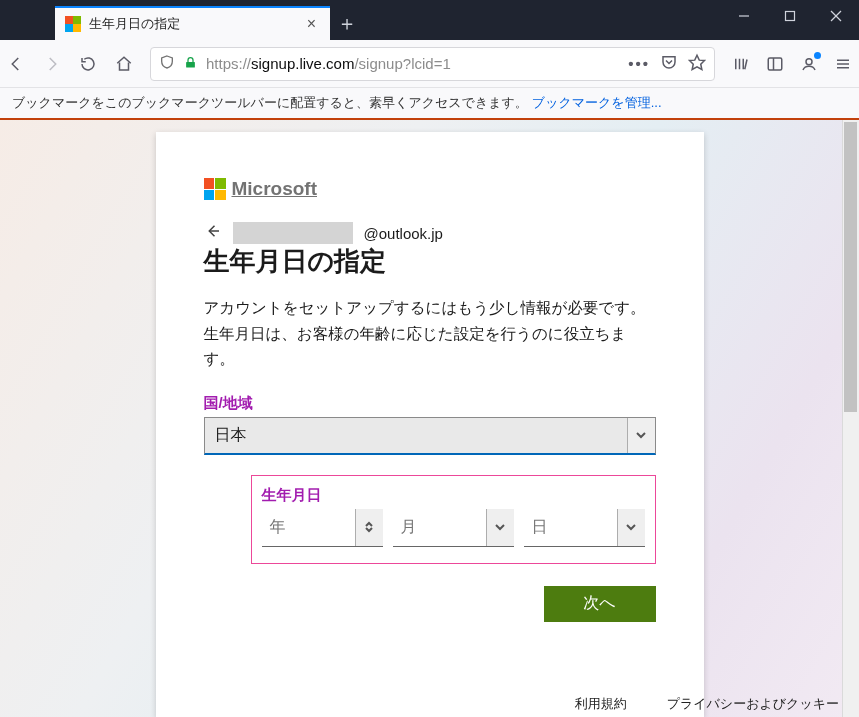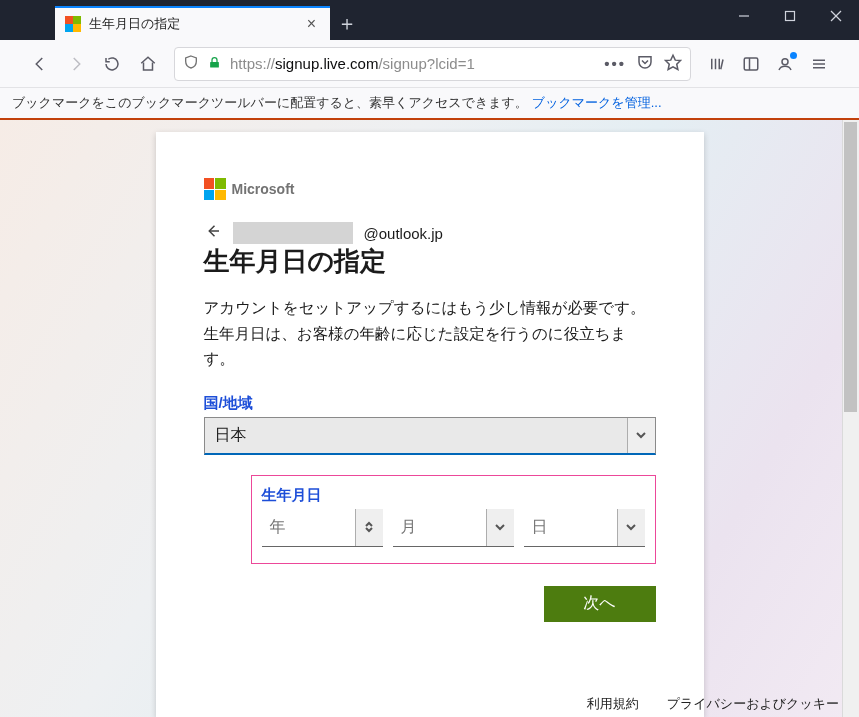--- a/index.html
+++ b/index.html
@@ -57,21 +57,21 @@
     color: #cfd3dc;
   }
   .win-btn svg { width: 12px; height: 12px; stroke: #cfd3dc; fill: none; stroke-width: 1.2; }
 
   
   .toolbar {
     height: 48px;
     background: #f9f9fb;
     display: flex;
     align-items: center;
-    padding: 0 24px;
+    padding: 0 0;
     gap: 4px;
     border-bottom: 1px solid #e3e3e6;
   }
   .nav-btn {
     width: 32px; height: 32px;
     display: flex; align-items: center; justify-content: center;
     border-radius: 4px;
     color: #5b5b66;
   }
   .nav-btn.disabled { color: #bdbdc4; }
@@ -143,31 +143,31 @@
     position:relative;
   }
   .brand { display:flex; align-items:center; gap:6px; margin-bottom:22px; }
   .brand .ms-logo {
     width:22px;height:22px;display:grid;grid-template-columns:1fr 1fr;grid-template-rows:1fr 1fr;gap:1px;
   }
   .brand .ms-logo span:nth-child(1){background:#f25022;}
   .brand .ms-logo span:nth-child(2){background:#7fba00;}
   .brand .ms-logo span:nth-child(3){background:#00a4ef;}
   .brand .ms-logo span:nth-child(4){background:#ffb900;}
-  .brand .brand-text { font-size:14px; color:#737373; font-weight:600; }
+  .brand .brand-text { font-size:19px; color:#737373; font-weight:600;text-decoration:underline; }
 
   .identity-row { display:flex; align-items:center; gap:11px; }
   .identity-back svg{width:18px;height:18px;stroke:#404040;stroke-width:2;fill:none;}
   .identity-redact { width:120px; height:22px; background:#d4d4d4; }
   .identity-domain { font-size:15px; color:#1b1b1b; }
 
   .card h1 { font-size:26px; font-weight:700; color:#1b1b1b; margin-bottom:16px; }
   .card p.desc { font-size:15.5px; color:#1b1b1b; line-height:1.65; margin-bottom:22px; }
 
-  .field-label { font-size:15px; font-weight:700; color:#1d4ed8; margin-bottom:4px; }
+  .field-label { font-size:15px; font-weight:700; color:#a21caf; margin-bottom:4px; }
   .select-wrap {
     position:relative;
     height:38px;
     background:#e9e9e9;
     border:1px solid #8a8a8a;
     border-bottom:2px solid #0067b8;
     display:flex; align-items:center;
     padding:4px 10px;
     font-size:16px;
     color:#1b1b1b;
@@ -207,21 +207,21 @@
     min-width:112px; height:36px;
     background:#4d7c0f; color:#fff;
     border:none; font-size:16px;
     display:flex;align-items:center;justify-content:center;
     cursor:pointer;
   }
 
   .footer-links {
     position:absolute;
     right: 20px; bottom: 4px;
-    display:flex; gap:28px;
+    display:flex; gap:40px;
     font-size:13px; color:#222;
   }
 </style>
 </head>
 <body>
 
 <div class="titlebar">
   <div class="tab">
     <span class="ms-favicon">
         <span></span>

